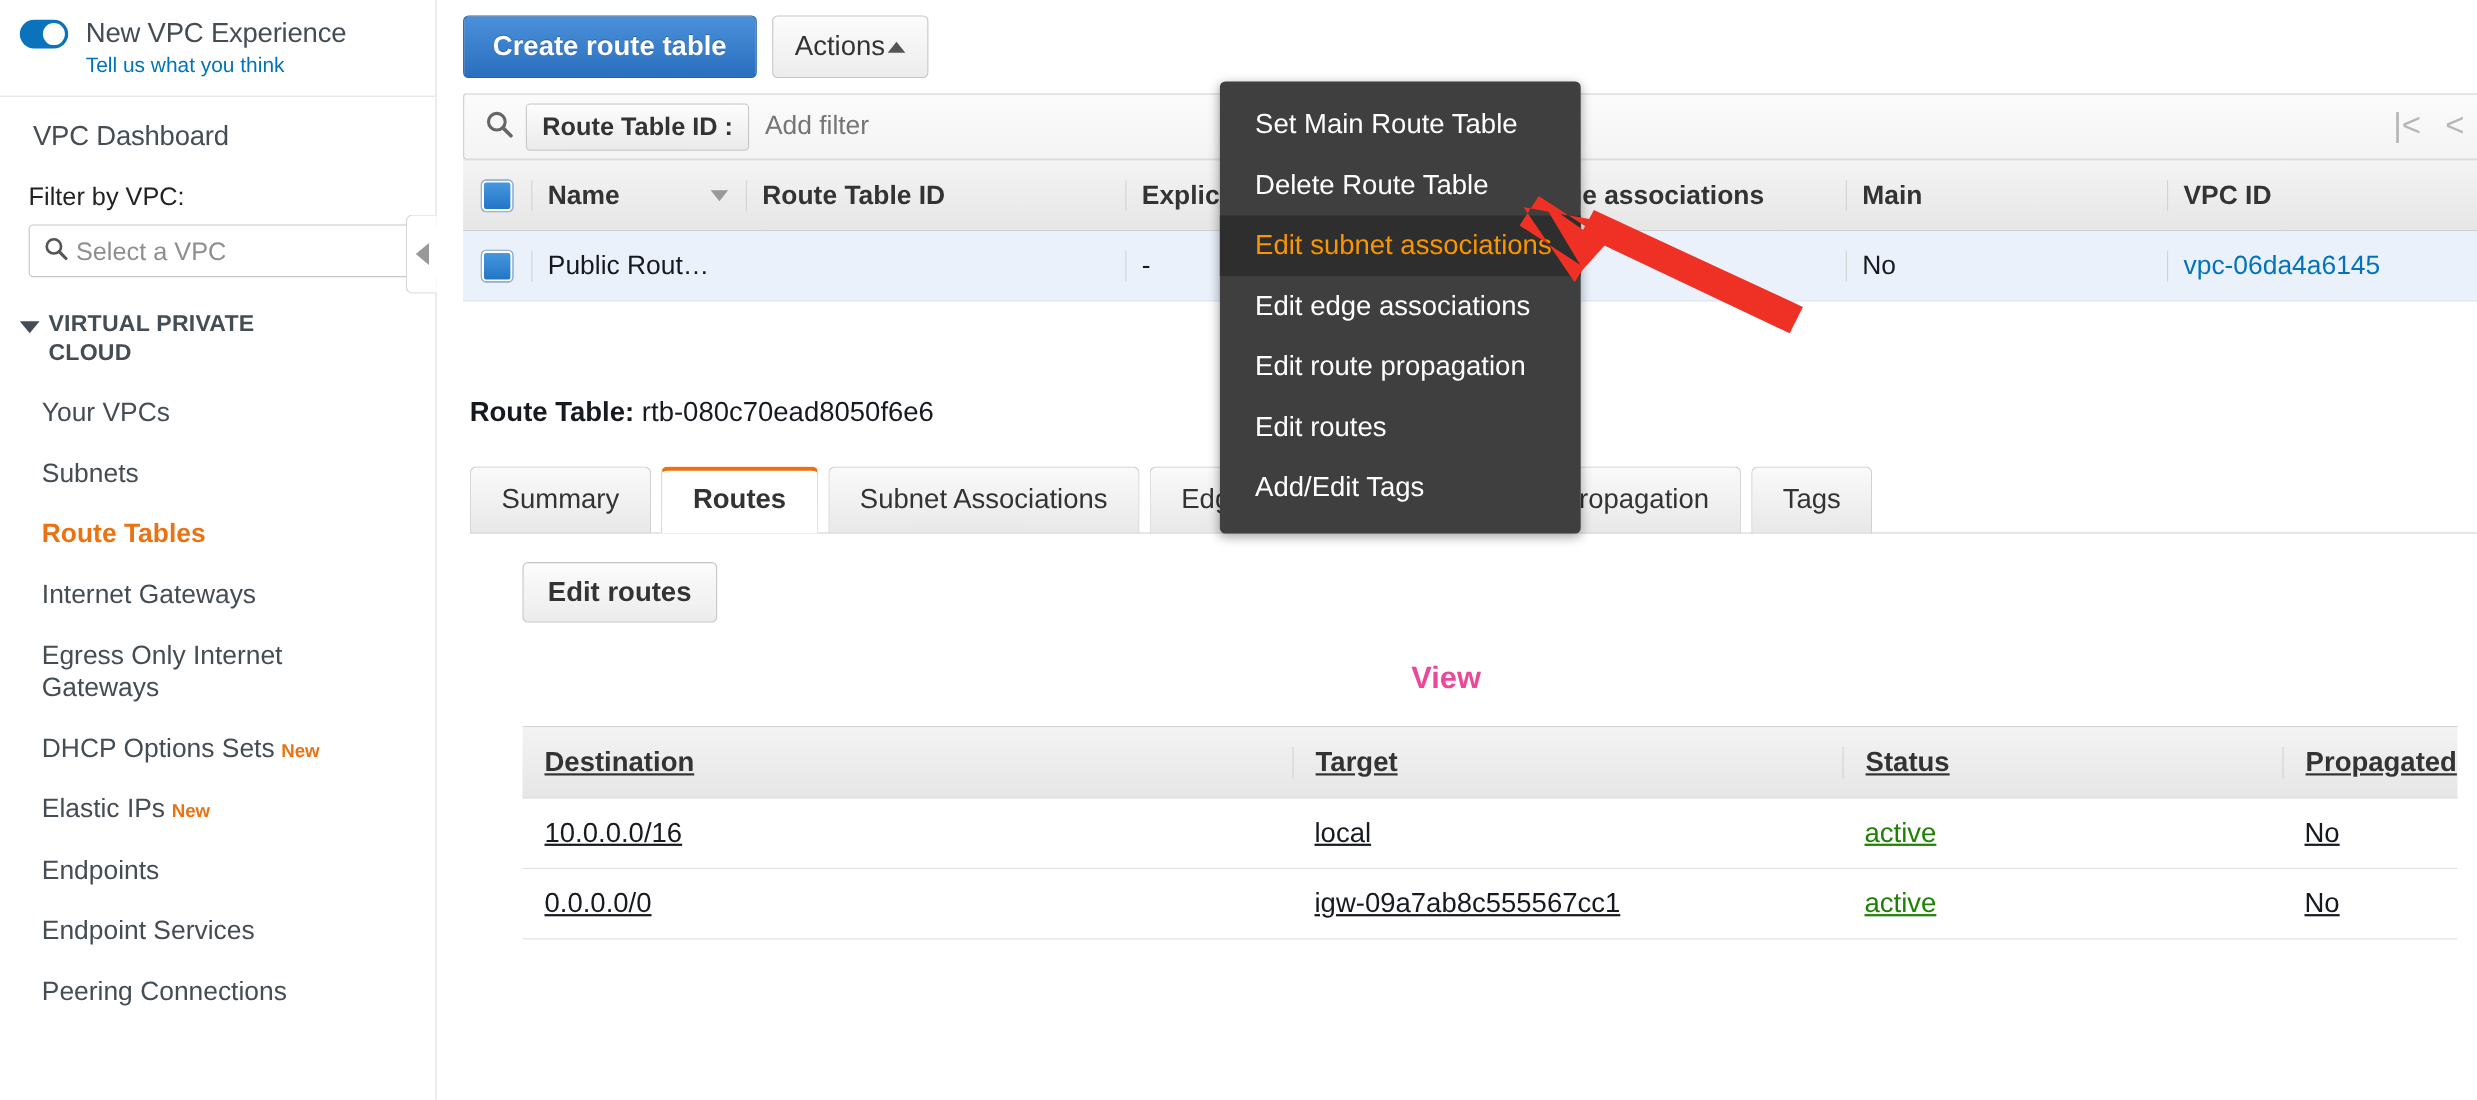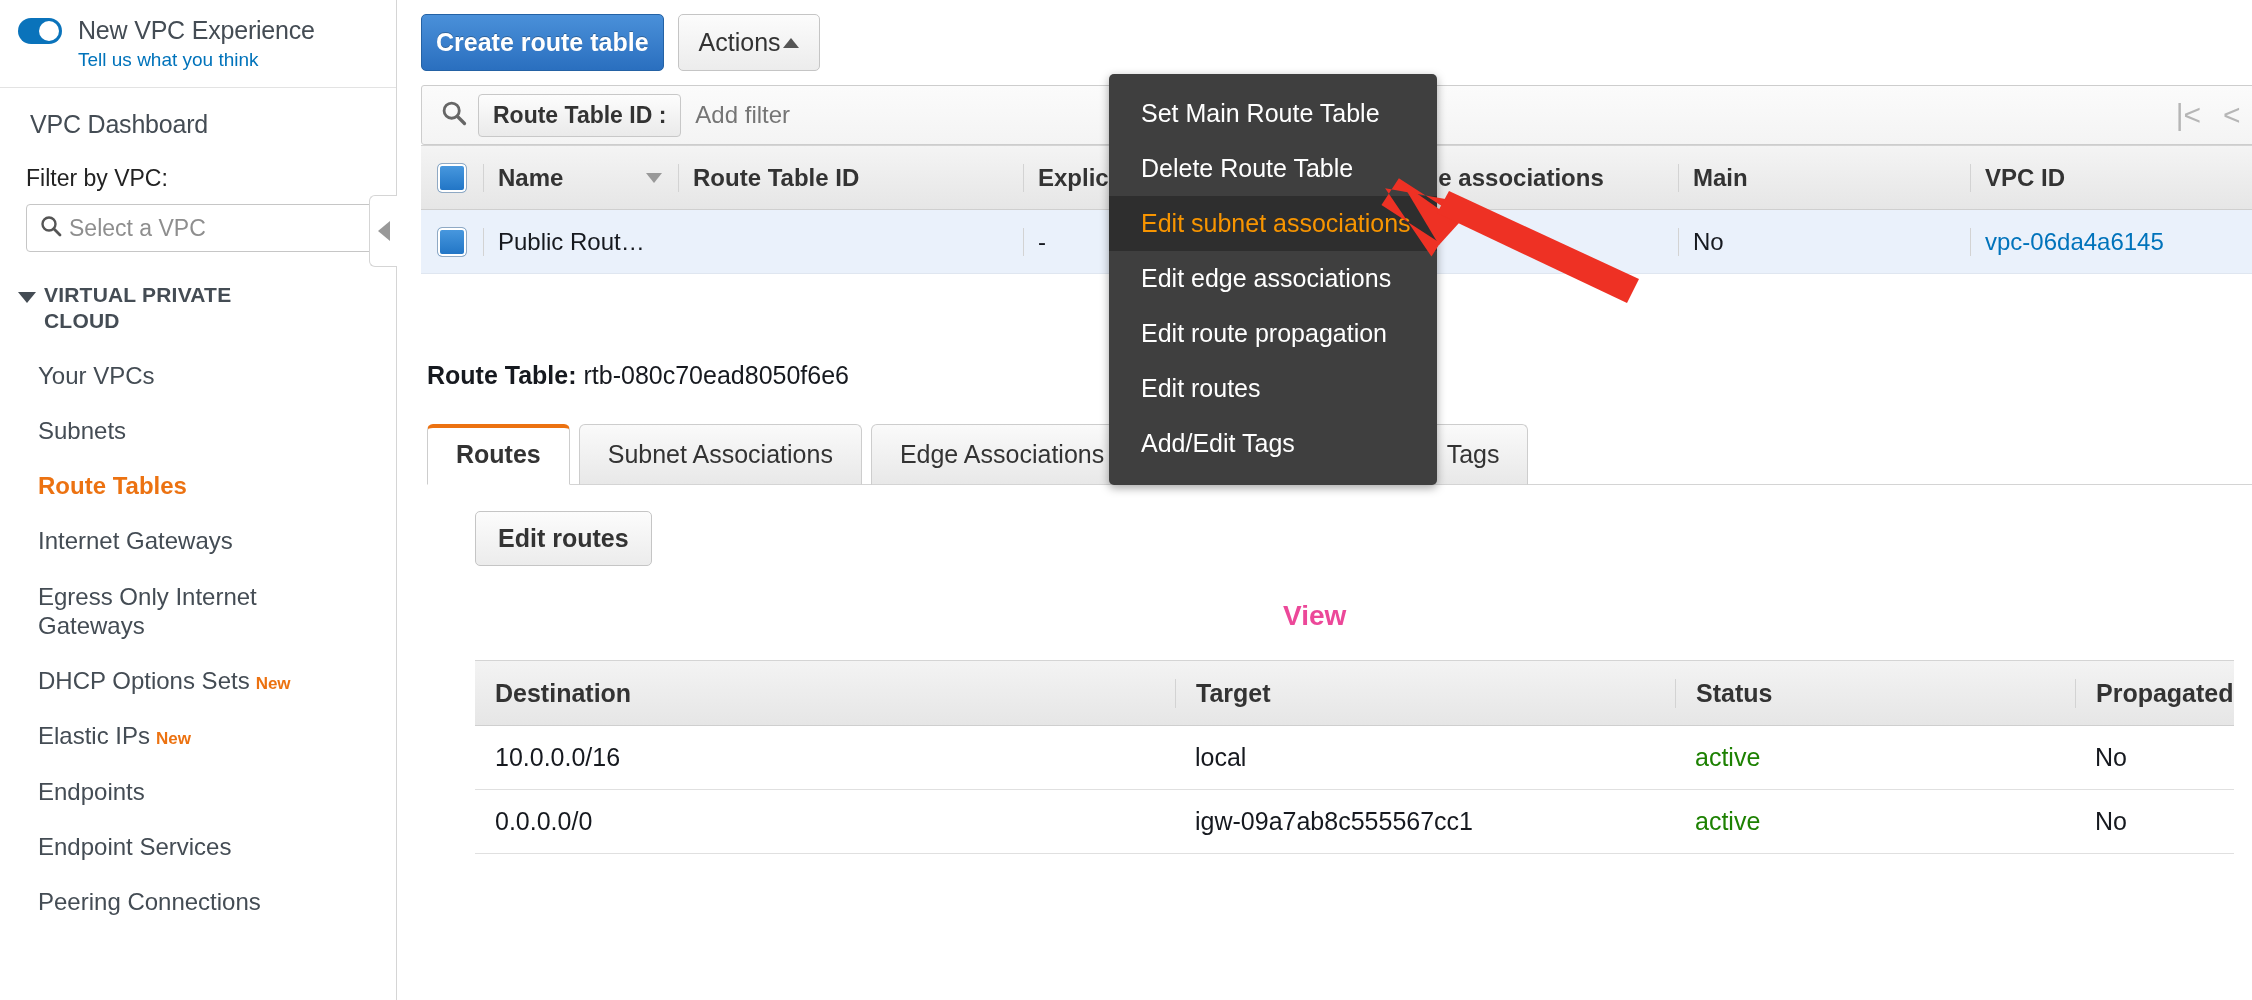--- a/index.html
+++ b/index.html
@@ -98,21 +98,21 @@
   }
 
   
   .main { flex: 1 1 auto; position: relative; background: #fff; }
 
   .toolbar { display: flex; align-items: center; padding: 14px 0 0 24px; gap: 14px; }
   .btn-primary {
     background: linear-gradient(to bottom, #4a90d9 0%, #2a6fbf 100%);
     border: 1px solid #2462a5; border-radius: 5px;
     color: #fff; font-size: 25px; font-weight: bold;
-    padding: 13px 14px; cursor: pointer; white-space: nowrap;
+    padding: 13px 26px; cursor: pointer; white-space: nowrap;
     text-shadow: 0 -1px 0 rgba(0,0,0,0.25);
   }
   .btn-plain {
     background: linear-gradient(to bottom, #fcfcfc 0%, #ececec 100%);
     border: 1px solid #c5c5c5; border-radius: 5px;
     color: #333; font-size: 25px;
     padding: 13px 20px; cursor: pointer;
     display: flex; align-items: center; gap: 2px; white-space: nowrap;
   }
   .caret-up {
@@ -241,21 +241,21 @@
 
   
   .routes { margin: 28px 24px 0 48px; }
   .r-head {
     display: flex; align-items: center; height: 66px;
     background: linear-gradient(to bottom,#f3f3f3 0%,#e6e6e6 100%);
     border-top: 1px solid #d4d4d4; border-bottom: 1px solid #cfcfcf;
   }
   .r-row { display: flex; align-items: center; height: 64px; border-bottom: 1px solid #e0e0e0; background: #fff; }
   .r-head .rc { font-weight: bold; color: #333; font-size: 25px; }
-  .rc { font-size: 25px; color: #16191f; padding-left: 20px; }
+  .rc { font-size: 25px; color: #16191f; padding-left: 20px; text-decoration: underline; }
   .rc-dest { width: 700px; }
   .rc-target { width: 500px; border-left: 1px solid #d3d3d3; }
   .rc-status { width: 400px; border-left: 1px solid #d3d3d3; }
   .rc-prop { flex: 1 1 auto; border-left: 1px solid #d3d3d3; }
   .r-row .rc-target, .r-row .rc-status, .r-row .rc-prop { border-left: none; }
   .active-status { color: #1d8102; }
 
   
   .menu {
     position: absolute; left: 712px; top: 74px;
@@ -387,20 +387,21 @@
       <i></i>
     </div>
 
     <div class="detail">
       <div class="rt-title">
         <b>Route Table:</b>
         <span>rtb-080c70ead8050f6e6</span>
       </div>
 
       <div class="tabs" id="detail-tabs">
+          <div class="tab">Summary</div>
           <div class="tab active">Routes</div>
           <div class="tab">Subnet Associations</div>
           <div class="tab">Edge Associations</div>
           <div class="tab">Route Propagation</div>
           <div class="tab">Tags</div>
         </div>
 
       <div class="edit-routes-wrap">
         <button class="btn-sm">Edit routes</button>
       </div>

